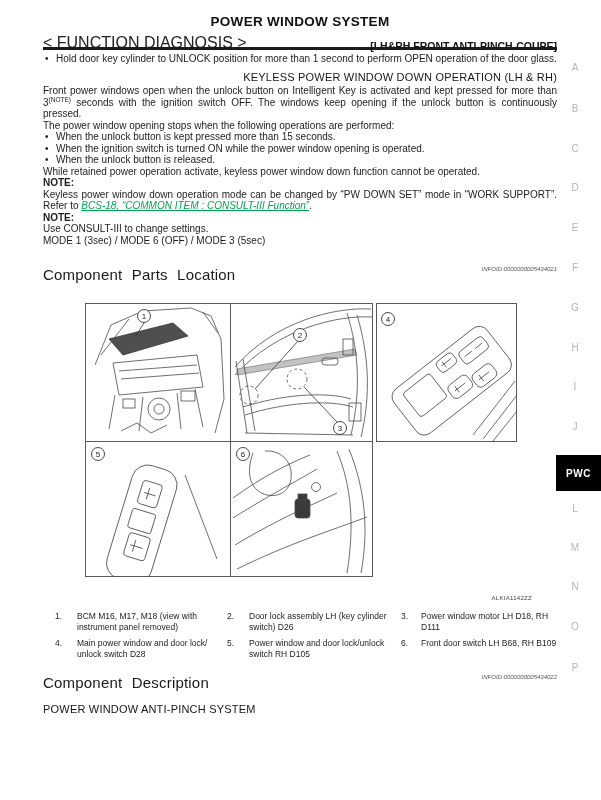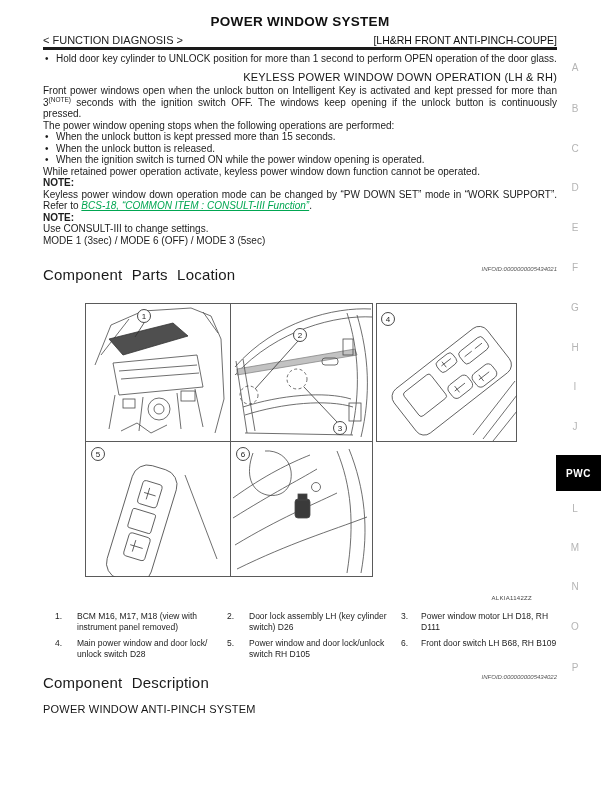--- a/index.html
+++ b/index.html
@@ -5,22 +5,22 @@
   html,body{margin:0;padding:0;background:#ffffff;}
   .page{
     position:relative;width:601px;height:732px;background:#ffffff;overflow:hidden;
     font-family:"Liberation Sans","DejaVu Sans",sans-serif;color:#1b1b1b;
   }
   
   .hdr-title{position:absolute;top:14px;left:43px;width:514px;text-align:center;
     font-size:13.5px;font-weight:bold;letter-spacing:.3px;color:#111;}
   .hdr-sub{position:absolute;top:34px;left:43px;width:514px;display:flex;
     justify-content:space-between;align-items:flex-end;}
-  .hdr-left{font-size:11px;color:#222;}
-  .hdr-right{font-size:10.5px;font-weight:normal;color:#111;}
+  .hdr-left{font-size:16px;color:#222;}
+  .hdr-right{font-size:10.5px;font-weight:bold;color:#111;}
   .hdr-rule{position:absolute;top:47px;left:43px;width:514px;height:2.5px;background:#1a1a1a;}
   
   .body-text{position:absolute;top:53px;left:43px;width:514px;
     font-size:10px;line-height:11.5px;text-align:justify;color:#1c1c1c;}
   .body-text p{margin:0;}
   .blt{position:relative;padding-left:13px;}
   .blt::before{content:"•";position:absolute;left:2px;top:0;}
   .sec-h{font-size:11px;letter-spacing:.2px;margin:7px 0 2px 0 !important;text-align:right;color:#161616;}
   sup{font-size:6.5px;line-height:0;}
   .bold{font-weight:bold;}
@@ -63,22 +63,22 @@
     <span class="hdr-right">[LH&amp;RH FRONT ANTI-PINCH-COUPE]</span>
   </div>
   <div class="hdr-rule"></div>
 
   <div class="body-text">
     <p class="blt">Hold door key cylinder to UNLOCK position for more than 1 second to perform OPEN operation of the door glass.</p>
     <p class="sec-h">KEYLESS POWER WINDOW DOWN OPERATION (LH &amp; RH)</p>
     <p><span>Front power windows open when the unlock button on Intelligent Key is activated and kept pressed for more than 3</span><sup>(NOTE)</sup><span> seconds with the ignition switch OFF. The windows keep opening if the unlock button is continuously pressed.</span></p>
     <p>The power window opening stops when the following operations are performed:</p>
     <p class="blt">When the unlock button is kept pressed more than 15 seconds.</p>
+    <p class="blt">When the ignition switch is turned ON while the power window opening is operated.</p>
     <p class="blt">When the unlock button is released.</p>
-    <p class="blt">When the ignition switch is turned ON while the power window opening is operated.</p>
     <p>While retained power operation activate, keyless power window down function cannot be operated.</p>
     <p class="bold no-just">NOTE:</p>
     <p><span>Keyless power window down operation mode can be changed by “PW DOWN SET” mode in “WORK SUPPORT”. Refer to </span><a class="link" id="bcs-link" style="color: rgb(0, 166, 81); font-style: italic;">BCS-18, “COMMON ITEM : CONSULT-III Function”</a><span>.</span></p>
     <p class="bold no-just">NOTE:</p>
     <p class="no-just">Use CONSULT-III to change settings.</p>
     <p class="no-just">MODE 1 (3sec) / MODE 6 (OFF) / MODE 3 (5sec)</p>
   </div>
 
   <div class="sec-row" style="top:266px;">
     <span class="big-h">Component  Parts  Location</span>

